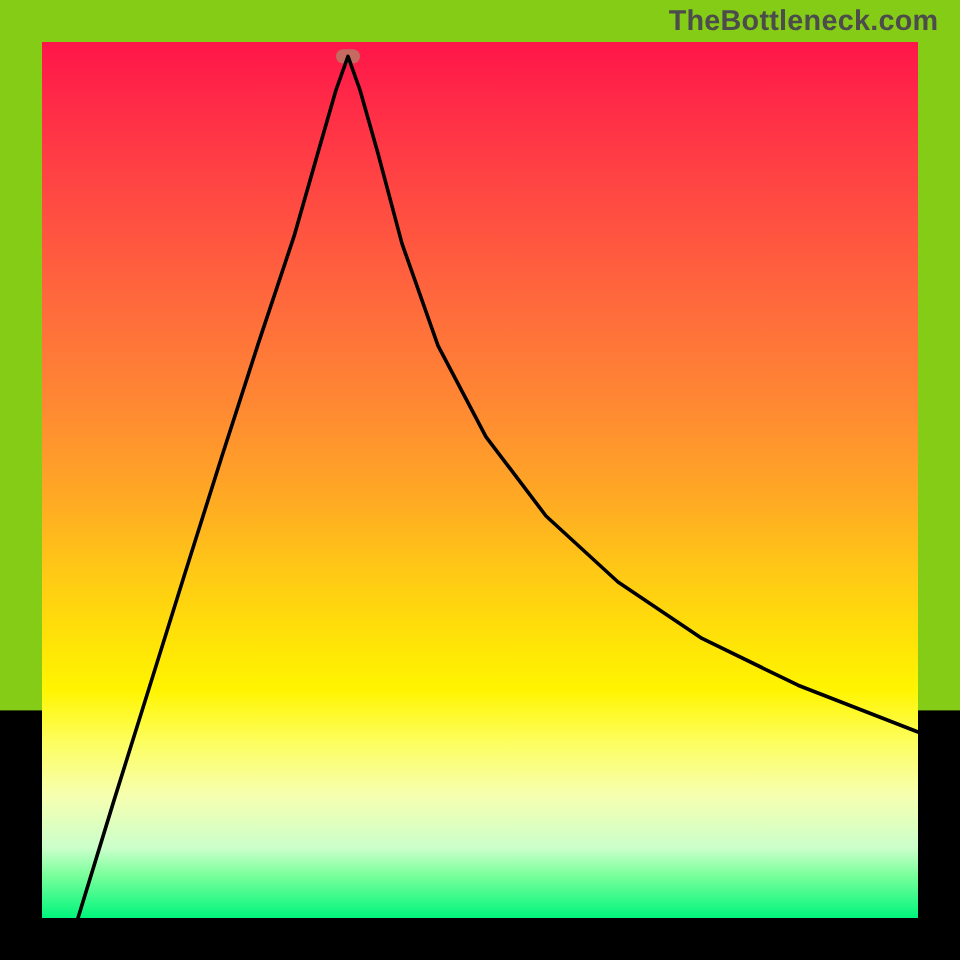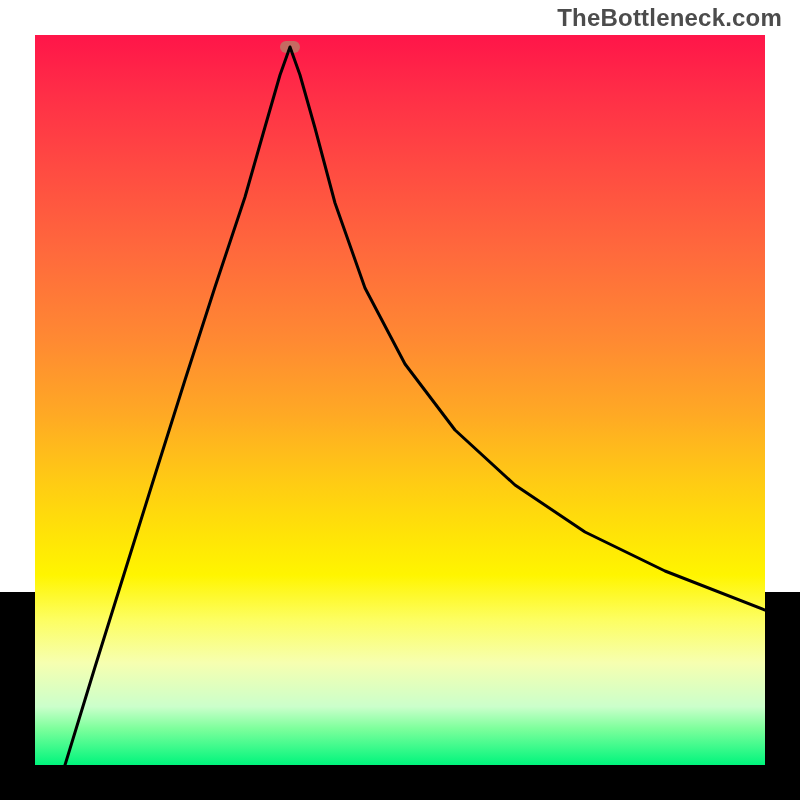--- a/index.html
+++ b/index.html
@@ -1,20 +1,20 @@
 <!DOCTYPE html>
 <html><head>
 <meta charset="utf-8">
 <style>
   * { margin: 0; padding: 0; box-sizing: border-box; }
   html, body { width: 800px; height: 800px; overflow: hidden; background: #000; }
   .outer {
     width: 800px;
     height: 592px;
-    background: #ffffff;
+    background: #84cc16;
     position: relative;
   }
   .watermark {
     position: absolute;
     top: 4px;
     right: 18px;
     color: #4c4c4c;
     font-family: Arial, Helvetica, sans-serif;
     font-size: 24px;
     font-weight: 600;

